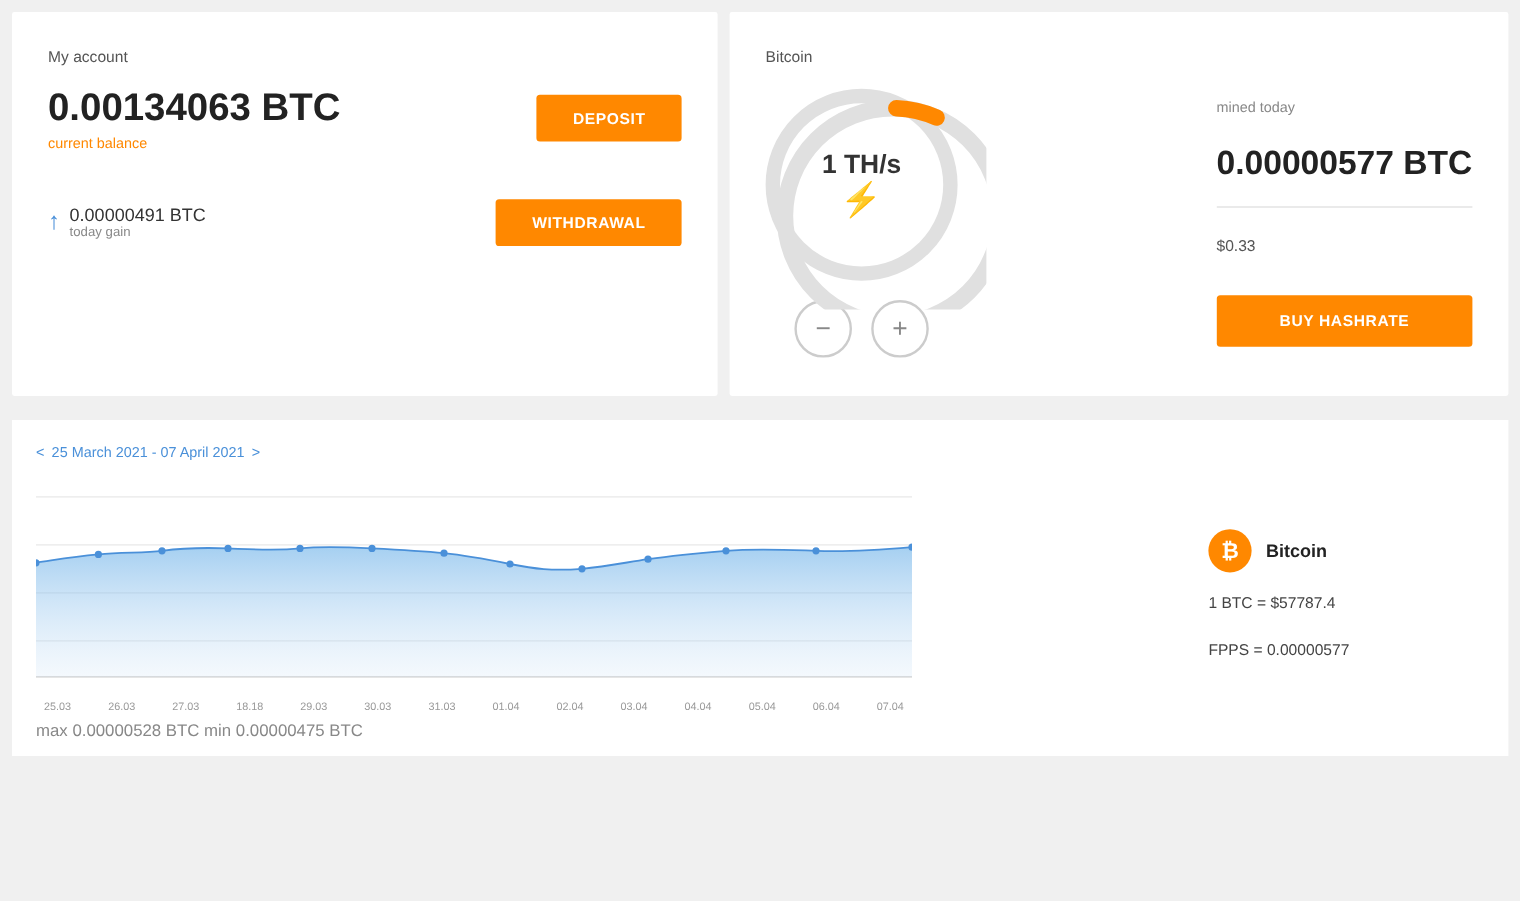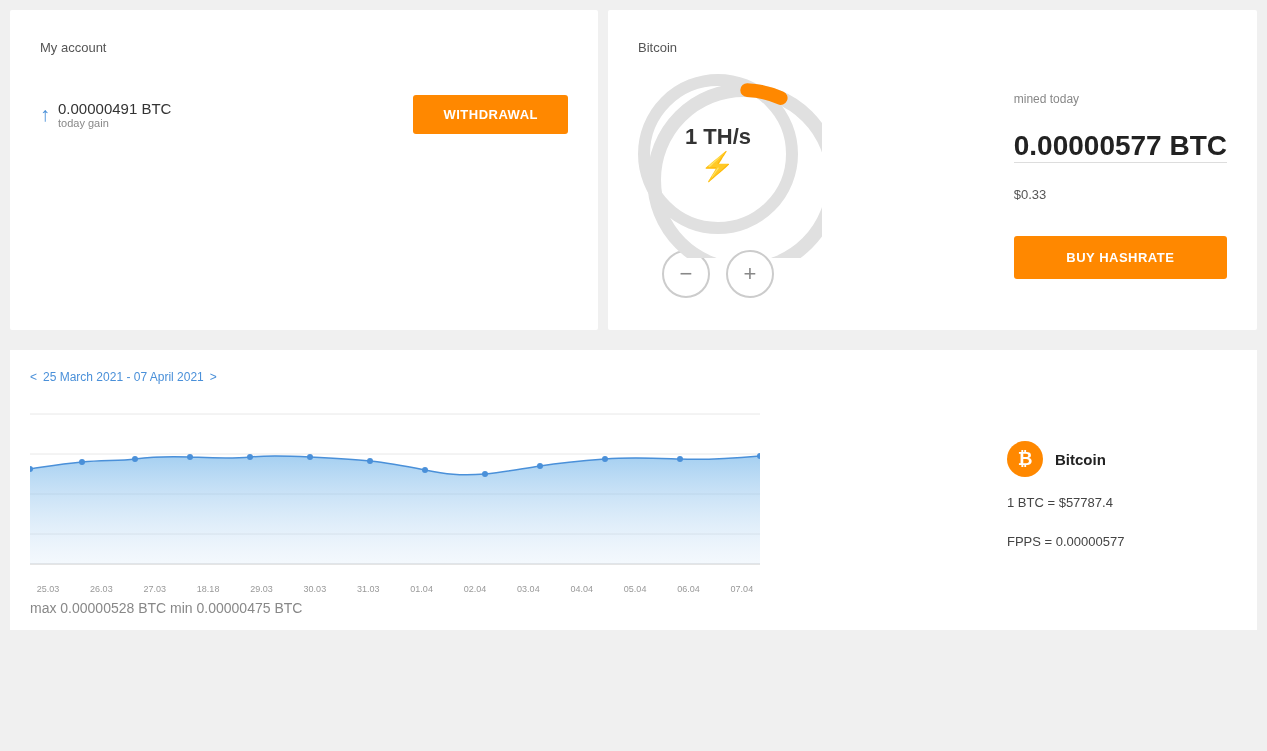--- a/index.html
+++ b/index.html
@@ -178,21 +178,21 @@
     .mined-label {
       font-size: 12px;
       color: #888;
     }
 
     .mined-amount {
       font-size: 28px;
       font-weight: bold;
       color: #222;
       border-bottom: 1px solid #ddd;
-      padding-bottom: 0;
+      padding-bottom: 20px;
     }
 
     .mined-usd {
       font-size: 13px;
       color: #555;
       margin-bottom: 10px;
     }
 
     .btn-buy {
       background: #f80;
@@ -326,20 +326,27 @@
       color: #444;
     }
   </style>
 </head>
 <body>
 
 <div class="top-section">
 
   <div class="my-account-panel">
     <div class="section-title">My account</div>
+    <div class="account-row">
+      <div>
+        <div class="balance-amount">0.00134063 BTC</div>
+        <div class="balance-label">current balance</div>
+      </div>
+      <button class="btn-orange">DEPOSIT</button>
+    </div>
     <div class="today-gain-row">
       <div class="gain-left">
         <span class="arrow-up">↑</span>
         <div class="gain-info">
           <div class="gain-amount">0.00000491 BTC</div>
           <div class="gain-label">today gain</div>
         </div>
       </div>
       <button class="btn-orange">WITHDRAWAL</button>
     </div>

